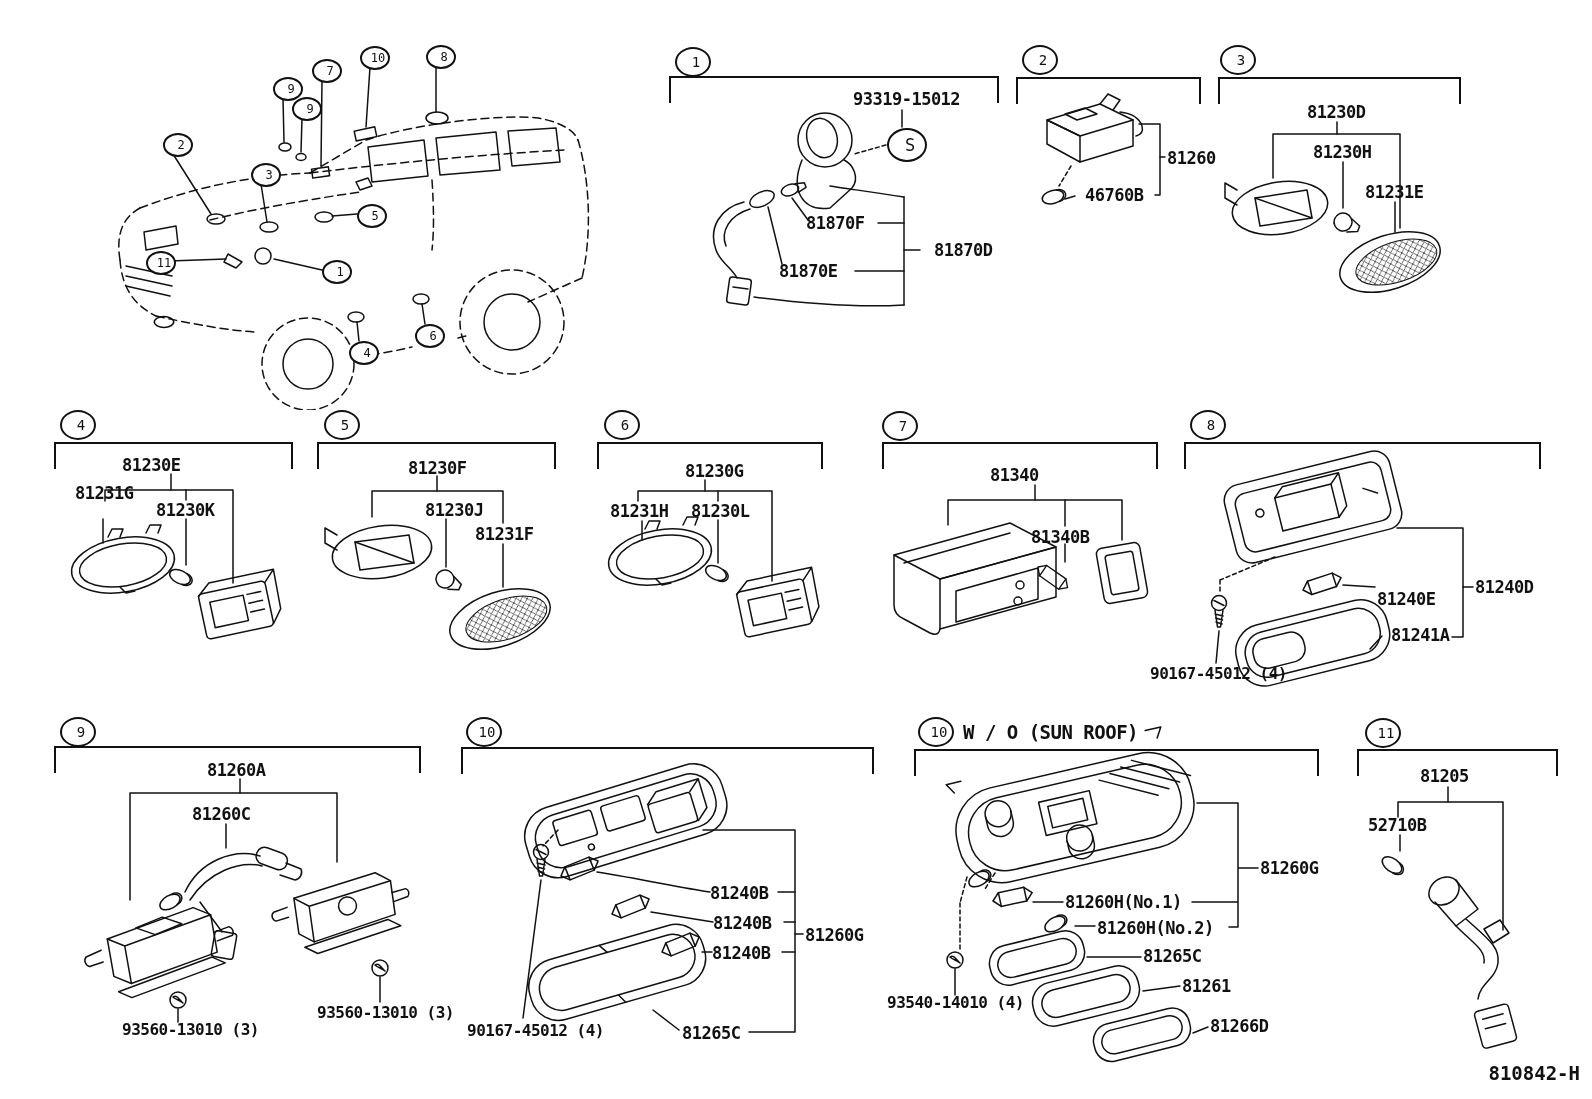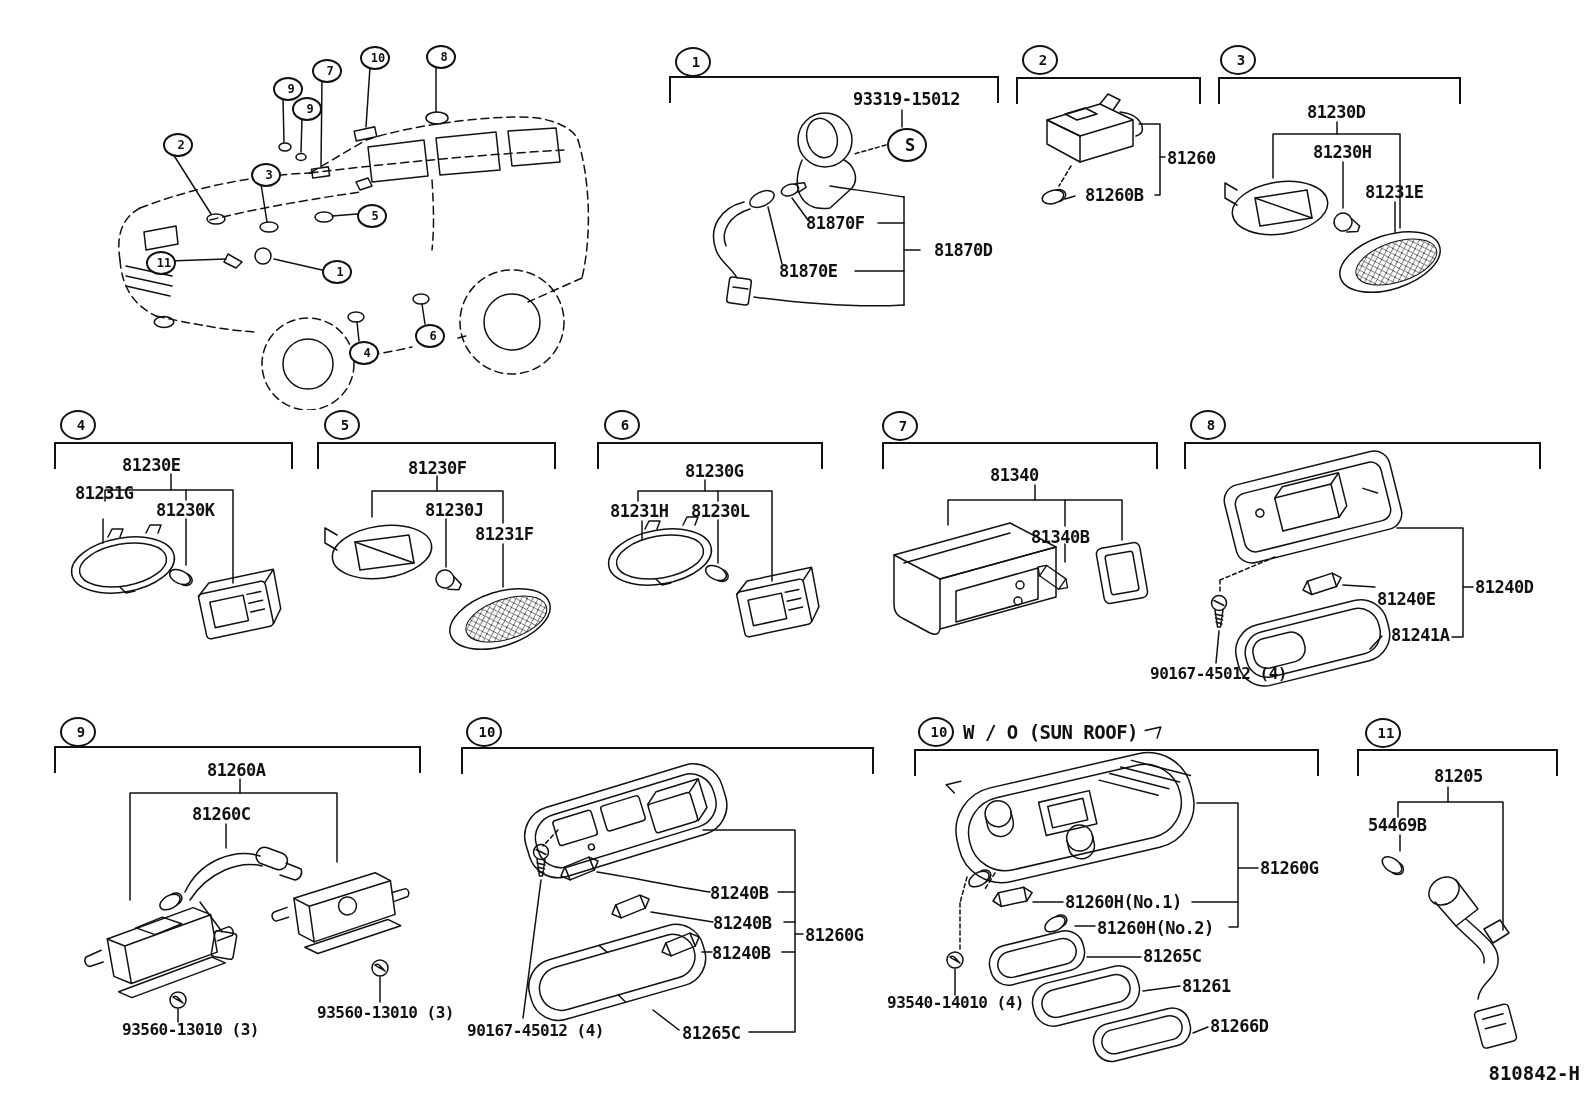--- a/index.html
+++ b/index.html
@@ -4,21 +4,21 @@
 <style>
   html,body{margin:0;padding:0;background:#e8e8e8;}
   .diagram{position:relative;width:1592px;height:1099px;background:#ffffff;overflow:hidden;
            font-family:"DejaVu Sans Mono",monospace;color:#111;}
   .sec{position:absolute;}
   .sec > svg{position:absolute;left:0;top:0;}
   .plabel{position:absolute;font-weight:bold;font-size:17px;line-height:1;white-space:nowrap;
           letter-spacing:-0.5px;color:#111;}
   .plabel.small{font-size:16px;}
   .callout{position:absolute;display:flex;align-items:center;justify-content:center;
-           border:2px solid #111;border-radius:50%;font-weight:bold;background:#fff;z-index:3;padding-left:6px;}
+           border:2px solid #111;border-radius:50%;font-weight:normal;background:#fff;z-index:3;padding-left:6px;}
   .callout.sm{width:20px;height:20px;font-size:12px;}
   .callout.lg{width:26px;height:26px;font-size:14px;}
   .callout.s-mark{width:30px;height:30px;font-size:17px;}
   .title-label{position:absolute;font-weight:bold;font-size:19px;letter-spacing:-0.5px;white-space:nowrap;}
   .footer-code{position:absolute;font-weight:bold;font-size:19px;letter-spacing:0;}
   .ln{stroke:#111;stroke-width:1.5;fill:none;stroke-linecap:round;stroke-linejoin:round;}
   .lnb{stroke:#111;stroke-width:2;fill:none;stroke-linecap:square;}
   .dash{stroke-dasharray:8 5;}
   .dash2{stroke-dasharray:4 3;}
 </style>
@@ -174,21 +174,21 @@
         <path class="ln" d="M115,72 q18,2 22,14 q2,8 -6,10"></path>
       </g>
       <line class="ln dash2" x1="66" y1="126" x2="54" y2="146"></line>
       <use href="#wedge" transform="translate(48,157) rotate(-15)"></use>
       <path class="ln" d="M60,159 L70,156"></path>
       <path class="ln" d="M134,84 H155 V155 H150"></path>
       <path class="ln" d="M155,117 H160"></path>
     </svg>
     <div class="callout lg" style="left:17px;top:5px">2</div>
     <div class="plabel" style="left:162px;top:110px">81260</div>
-    <div class="plabel" style="left:80px;top:147px">81260B</div>
+    <div class="plabel" style="left:80px;top:147px">46760B</div>
   </div>
 
   <div class="sec" style="left:1215px;top:40px;width:290px;height:255px">
     <svg width="290" height="255" viewBox="0 0 290 255">
       <path class="lnb" d="M4,63 V38 H245 V63"></path>
       <path class="ln" d="M58,138 V94 H185 V188"></path>
       <line class="ln" x1="122" y1="94" x2="122" y2="82"></line>
       <path class="ln" d="M128,122 V168"></path>
       <g>
         <ellipse class="ln" cx="65" cy="168" rx="48" ry="26" transform="rotate(-8 65 168)"></ellipse>
@@ -498,19 +498,19 @@
         <path class="ln" d="M128,224 C150,244 162,252 160,268 C158,284 142,288 140,304"></path>
         <path class="ln" d="M118,231 C136,249 148,255 146,268"></path>
         <path class="ln" d="M146,234 l16,-9 l9,13 l-16,10 z"></path>
         <g transform="rotate(-15 158 331)">
           <rect class="ln" x="140" y="312" width="35" height="38" rx="4"></rect>
           <path class="ln" d="M147,321 h21 M147,331 h21"></path>
         </g>
       </g>
     </svg>
     <div class="callout lg" style="left:27px;top:23px">11</div>
-    <div class="plabel" style="left:96px;top:73px">81205</div>
-    <div class="plabel" style="left:30px;top:122px">54469B</div>
+    <div class="plabel" style="left:82px;top:73px">81205</div>
+    <div class="plabel" style="left:30px;top:122px">52710B</div>
   </div>
 
   <div class="footer-code" style="left:1466px;top:1062px;width:114px;text-align:right">810842-H</div>
 
 </div>
 
 </body></html>

